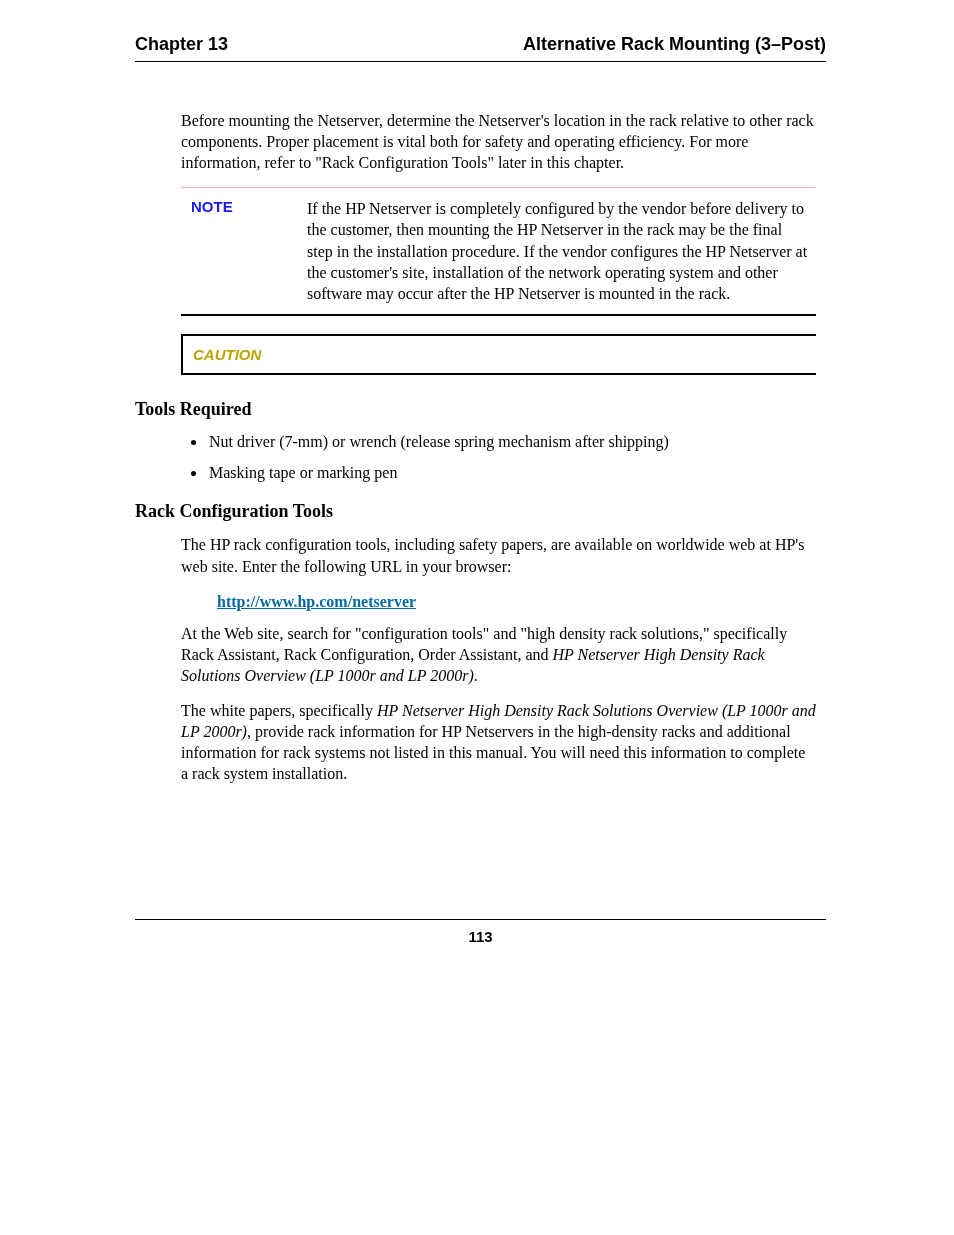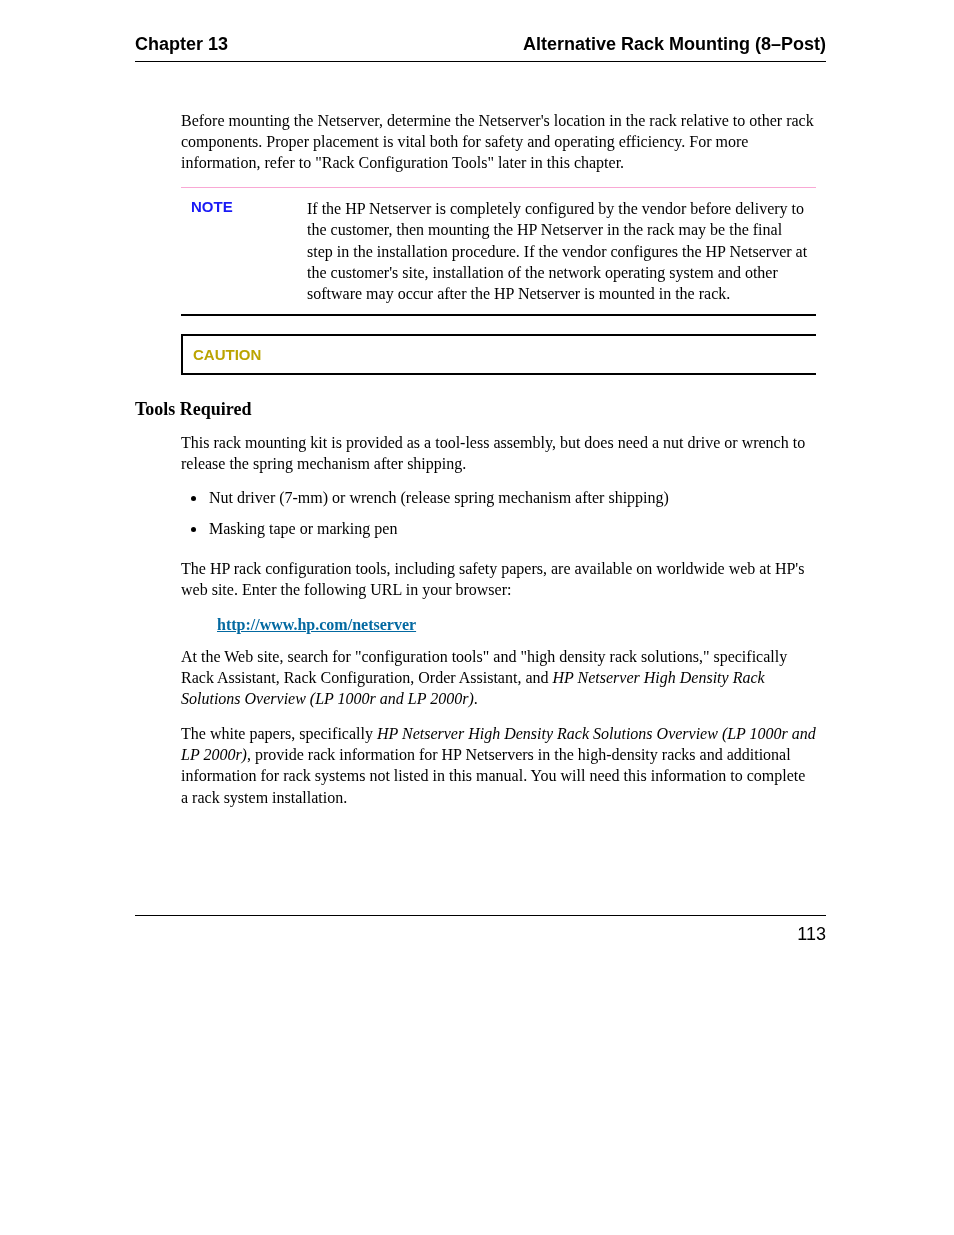--- a/index.html
+++ b/index.html
@@ -66,20 +66,21 @@
     border-left: 2px solid #000;
     border-right: 2px solid #000 transparent;
     margin: 8px 0 24px 0;
   }
   .caution-box {
     border: none;
     border-top: 2px solid #000;
     border-left: 2px solid #000;
     border-bottom: 2px solid #000;
     padding: 6px 0;
+    font-style: italic;
   }
   .caution-label {
     font-family: Arial, Helvetica, sans-serif;
     font-weight: bold;
     font-size: 15px;
     color: #bba400;
     width: 90px;
     flex-shrink: 0;
   }
   h2.section {
@@ -113,34 +114,34 @@
     position: absolute;
     left: 135px;
     right: 128px;
     bottom: 290px;
   }
   .footer-line {
     border-top: 1.5px solid #000;
     margin-bottom: 8px;
   }
   .page-num {
-    text-align: right;
+    text-align: center;
     font-family: Arial, Helvetica, sans-serif;
-    font-weight: normal;
-    font-size: 18px;
+    font-weight: bold;
+    font-size: 15px;
   }
 </style>
 </head>
 <body>
 
 <div class="page">
 
   <div class="running-head">
     <span>Chapter 13</span>
-    <span>Alternative Rack Mounting (8–Post)</span>
+    <span>Alternative Rack Mounting (3–Post)</span>
   </div>
 
   <div class="content">
     <div class="para">Before mounting the Netserver, determine the Netserver's location in the rack relative to other rack components. Proper placement is vital both for safety and operating efficiency.  For more information, refer to "Rack Configuration Tools" later in this chapter.</div>
 
     <div class="note-box">
       <div class="note-row">
         <div class="note-label">NOTE</div>
         <div class="note-body">If the HP Netserver is completely configured by the vendor before delivery to the customer, then mounting the HP Netserver in the rack may be the final step in the installation procedure. If the vendor configures the HP Netserver at the customer's site, installation of the network operating system and other software may occur after the HP Netserver is mounted in the rack.</div>
       </div>
@@ -148,27 +149,27 @@
 
     <div class="caution-box">
       <div class="note-row">
         <div class="caution-label">CAUTION</div>
       </div>
     </div>
   </div>
 
   <h2 class="section">Tools Required</h2>
   <div class="content">
-    <div class="para">This rack mounting kit is provided as a tool-less assembly, but does need a nut drive or wrench to release the spring mechanism after shipping.</div>
     <ul>
       <li>Nut driver (7-mm) or wrench (release spring mechanism after shipping)</li>
       <li>Masking tape or marking pen</li>
     </ul>
   </div>
 
+  <h2 class="section">Rack Configuration Tools</h2>
   <div class="content">
     <div class="para">The HP rack configuration tools, including safety papers, are available on worldwide web at HP's web site.  Enter the following URL in your browser:</div>
     <a class="link">http://www.hp.com/netserver</a>
     <div class="para">
       <span>At the Web site, search for "configuration tools" and "high density rack solutions," specifically Rack Assistant, Rack Configuration, Order Assistant, and </span><span class="italic">HP Netserver High Density Rack Solutions Overview (LP 1000r and LP 2000r)</span><span>.</span>
     </div>
     <div class="para">
       <span>The white papers, specifically </span><span class="italic">HP Netserver High Density Rack Solutions Overview (LP 1000r and LP 2000r)</span><span>, provide rack information for HP Netservers in the high-density racks and additional information for rack systems not listed in this manual. You will need this information to complete a rack system installation.</span>
     </div>
   </div>

